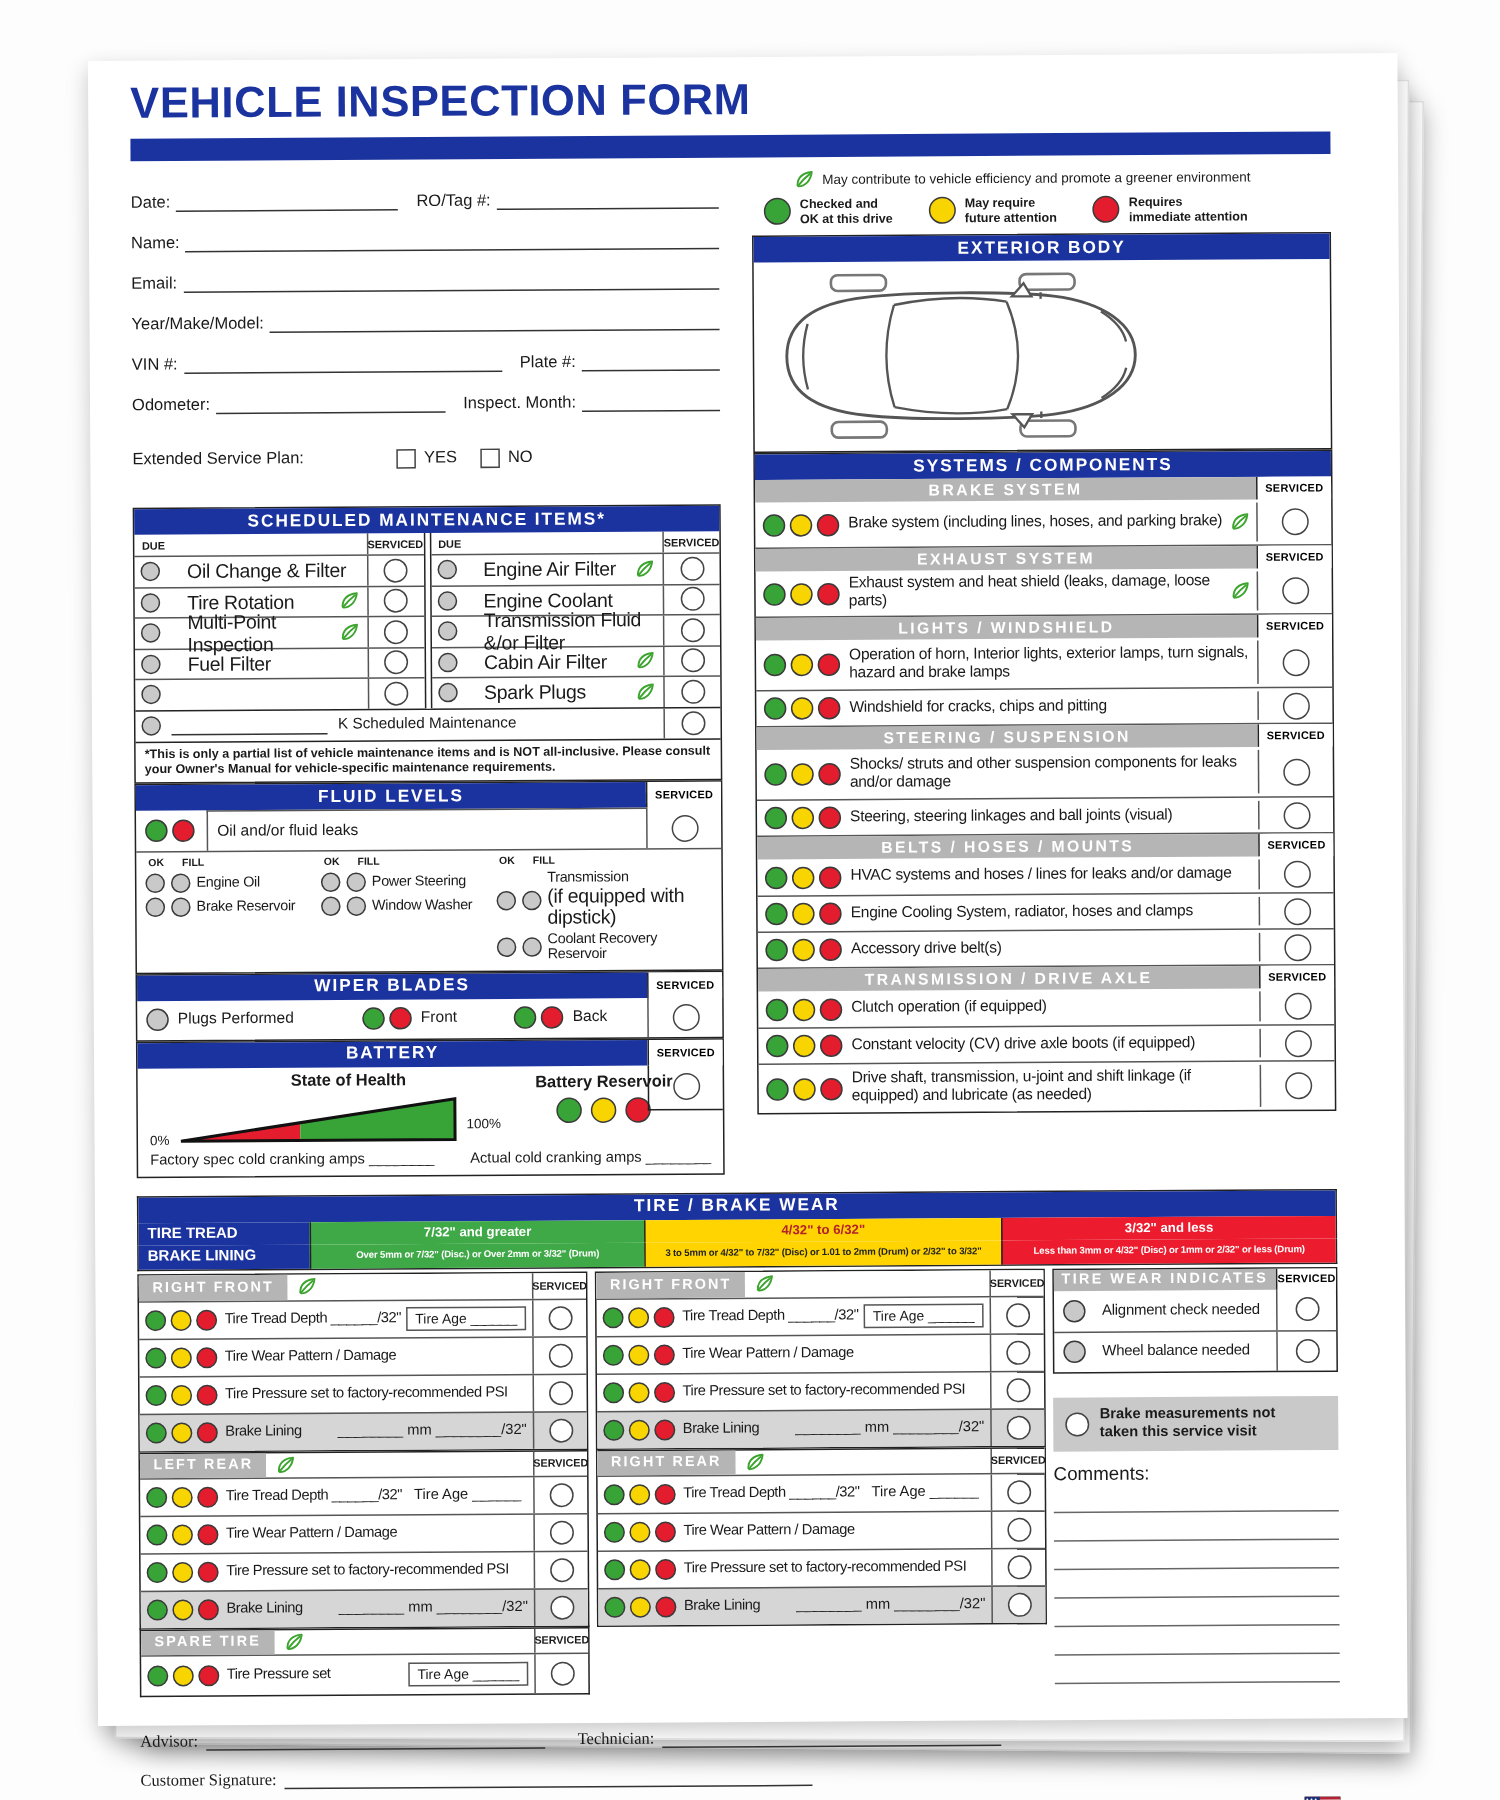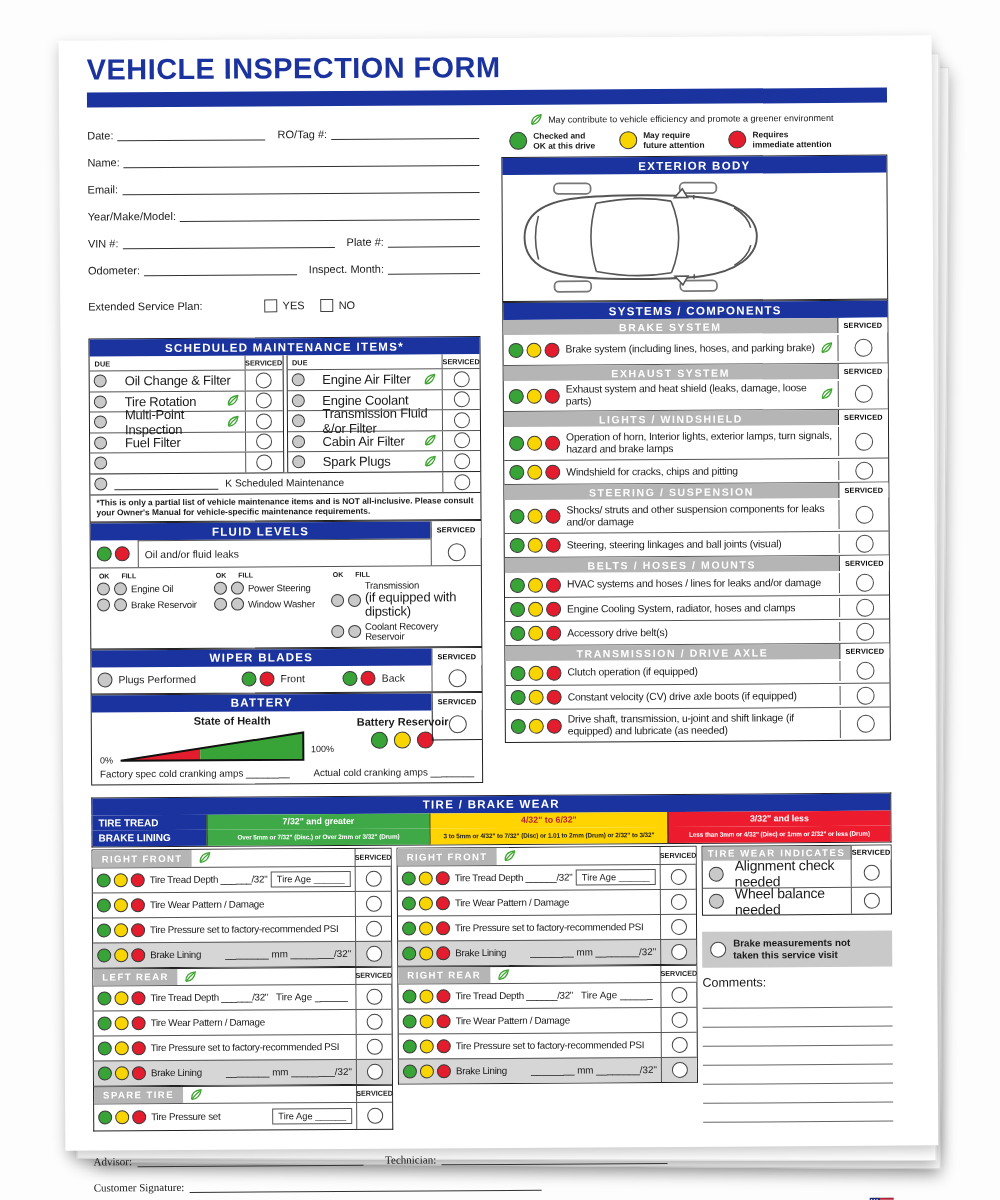--- a/index.html
+++ b/index.html
@@ -126,21 +126,21 @@
   .trow .lab{font-size:9.8px;letter-spacing:-.3px;padding-left:5px;white-space:nowrap;}
   .tsvc{width:36px;flex:none;align-self:stretch;border-left:1px solid #555;display:flex;align-items:center;justify-content:center;margin-left:auto;}
   .tsvc .servc{width:16px;height:16px;}
   .agebox{border:1.5px solid #555;font-size:9.3px;padding:2px 5px;margin-left:auto;white-space:nowrap;background:#fff;}
   .ageplain{font-size:9.8px;margin-left:8px;white-space:nowrap;}
   .grayrow{background:#d6d6d6;}
   .blanks{font-size:9.8px;margin-left:auto;padding-right:4px;white-space:nowrap;}
   
   .wearblock{border:1.5px solid #222;}
   .wrow{display:flex;align-items:center;border-top:1px solid #555;height:27px;padding-left:6px;}
-  .wrow .lab{font-size:14px;padding-left:11px;flex:1;letter-spacing:-.2px;}
+  .wrow .lab{font-size:10px;padding-left:11px;flex:1;letter-spacing:-.2px;}
   .wrow .tsvc{width:36px;}
   .brakenote{margin-top:16px;background:#c9c9c9;display:flex;align-items:center;gap:7px;padding:6px 8px;}
   .brakenote .circ{width:16px;height:16px;border-radius:50%;border:1.5px solid #444;background:#fff;flex:none;}
   .bn-txt{font-size:9.8px;font-weight:bold;line-height:1.25;}
   .comments{margin-top:8px;}
   .comments .cap{font-size:12.5px;}
   .cline{border-bottom:1.3px solid #666;height:19px;}
   
   .footer{margin-top:10px;}
   .frow2{display:flex;align-items:flex-end;font-size:11px;height:26px;}

